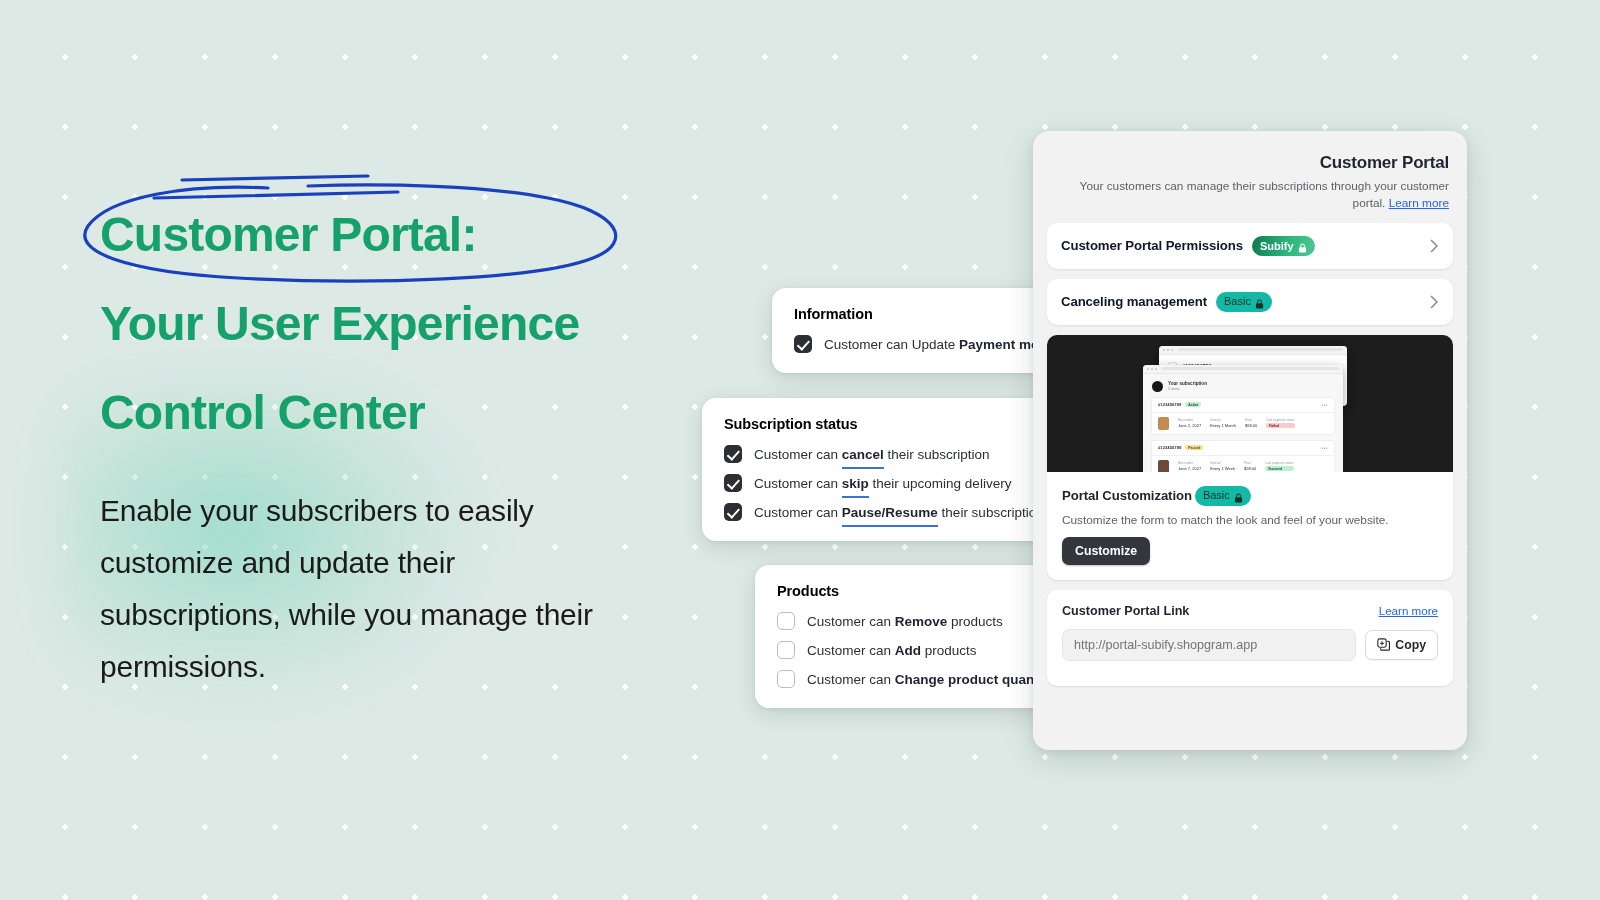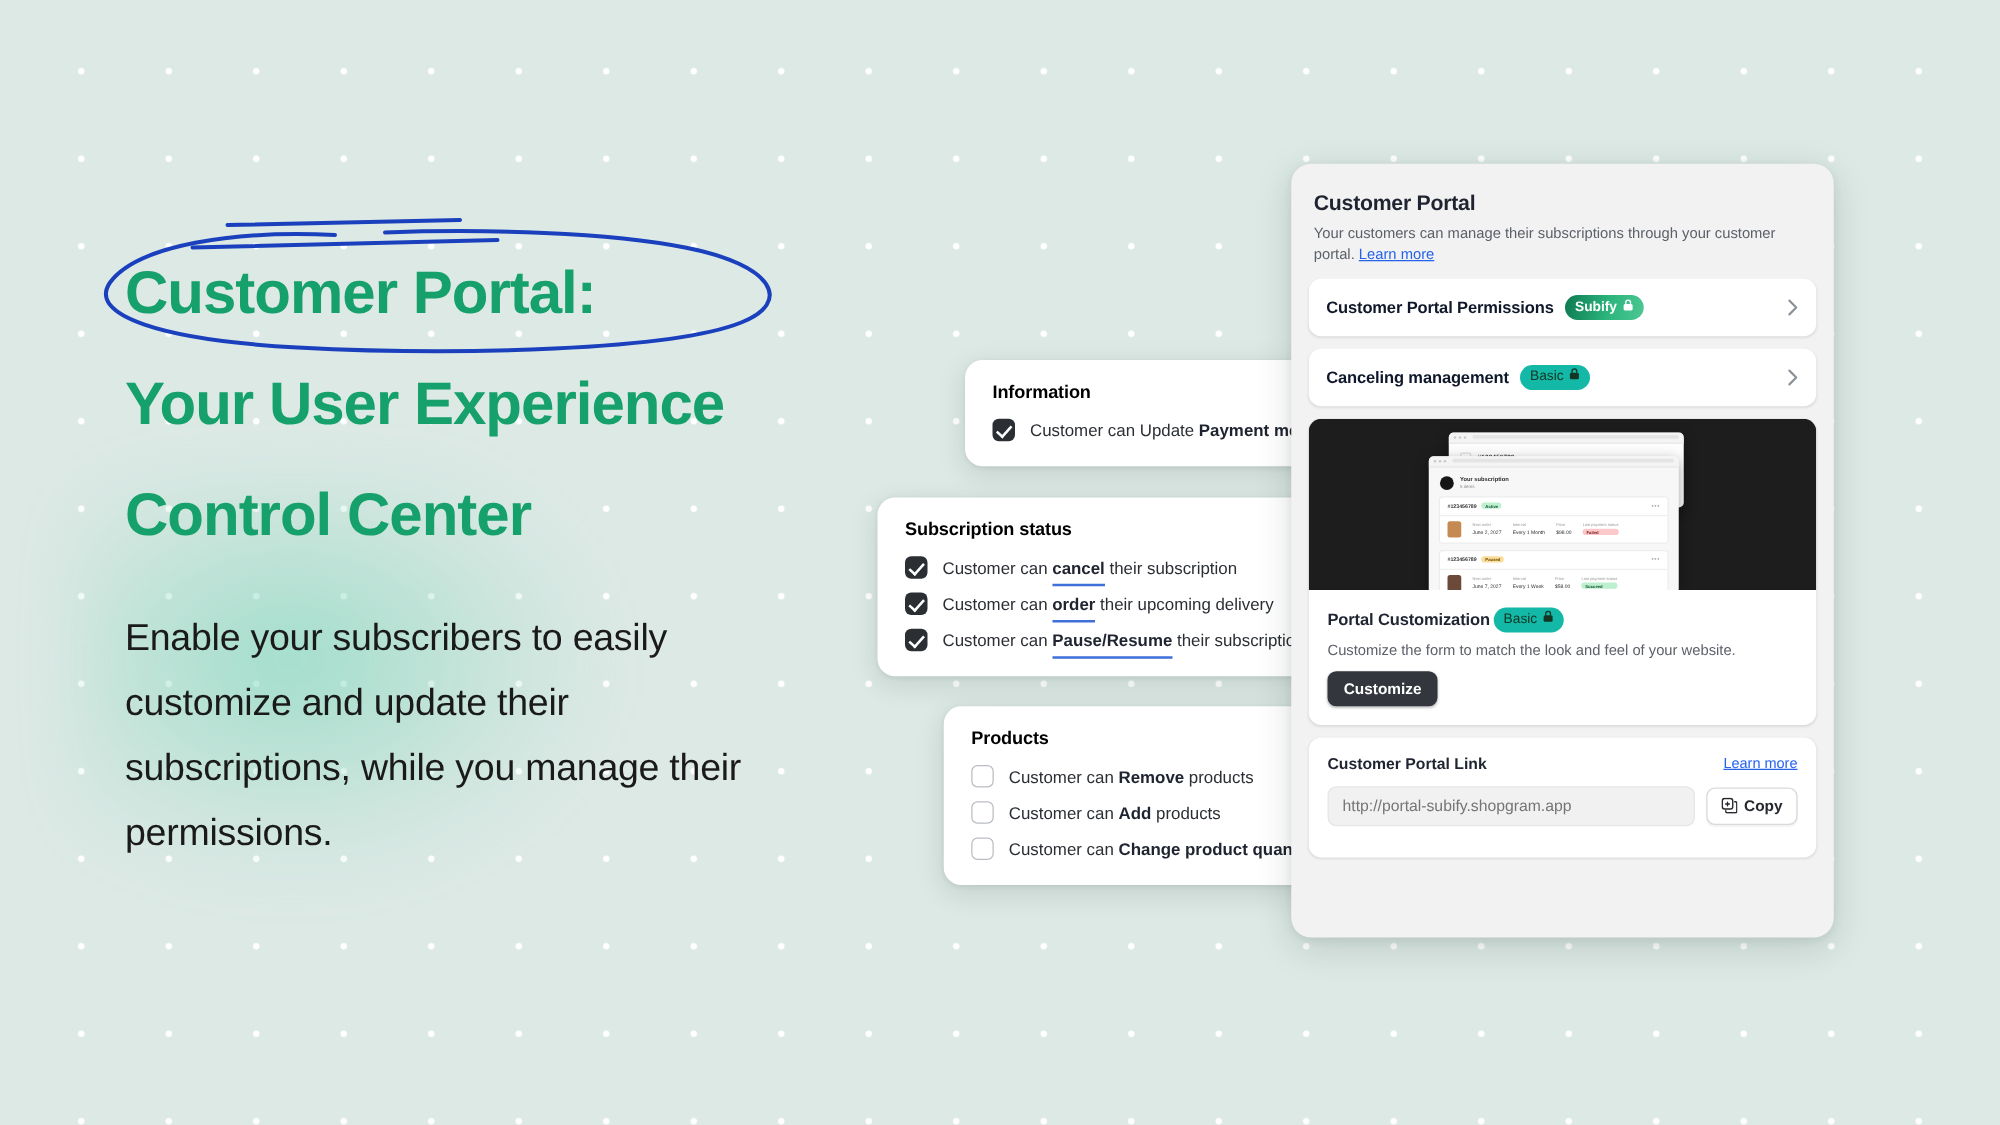--- a/index.html
+++ b/index.html
@@ -154,21 +154,21 @@
     top: 131px;
     width: 434px;
     height: 619px;
     background: #f2f2f2;
     border-radius: 16px;
     box-shadow: 0 8px 30px rgba(20,40,35,0.15), 0 2px 8px rgba(20,40,35,0.07);
     padding: 16px 14px;
     overflow: hidden;
   }
 
-  .portal-head { padding: 6px 4px 12px 4px; }
+  .portal-head { padding: 6px 4px 12px 4px; text-align: right; }
   .portal-title {
     font-size: 17px;
     font-weight: bold;
     color: #1f2430;
     letter-spacing: -0.2px;
     margin-bottom: 5px;
   }
   .portal-sub {
     font-size: 11.8px;
     line-height: 16.5px;
@@ -195,21 +195,21 @@
   }
   .chev {
     margin-left: auto;
     color: #8b9199;
     display: flex;
     align-items: center;
   }
 
   .badge {
     display: inline-flex;
-    align-items: flex-start;
+    align-items: flex-end;
     gap: 4px;
     border-radius: 999px;
     font-size: 11px;
     font-weight: bold;
     padding: 2.5px 8px;
     line-height: 1.35;
   }
   .badge-subify {
     background: linear-gradient(100deg, #0e7a52 0%, #2bb57c 55%, #4ec793 100%);
     color: #ffffff;
@@ -385,21 +385,21 @@
   </div>
 
   <div class="float-card" id="card-subscription">
     <h3>Subscription status</h3>
     <div class="chk-row">
       <span class="cbx on"></span>
       <span class="chk-label">Customer can <b class="u-blue">cancel</b> their subscription</span>
     </div>
     <div class="chk-row">
       <span class="cbx on"></span>
-      <span class="chk-label">Customer can <b class="u-blue">order</b> their upcoming delivery</span>
+      <span class="chk-label">Customer can <b class="u-blue">skip</b> their upcoming delivery</span>
     </div>
     <div class="chk-row">
       <span class="cbx on"></span>
       <span class="chk-label">Customer can <b class="u-blue">Pause/Resume</b> their subscription renew</span>
     </div>
   </div>
 
   <div class="float-card" id="card-products">
     <h3>Products</h3>
     <div class="chk-row">

